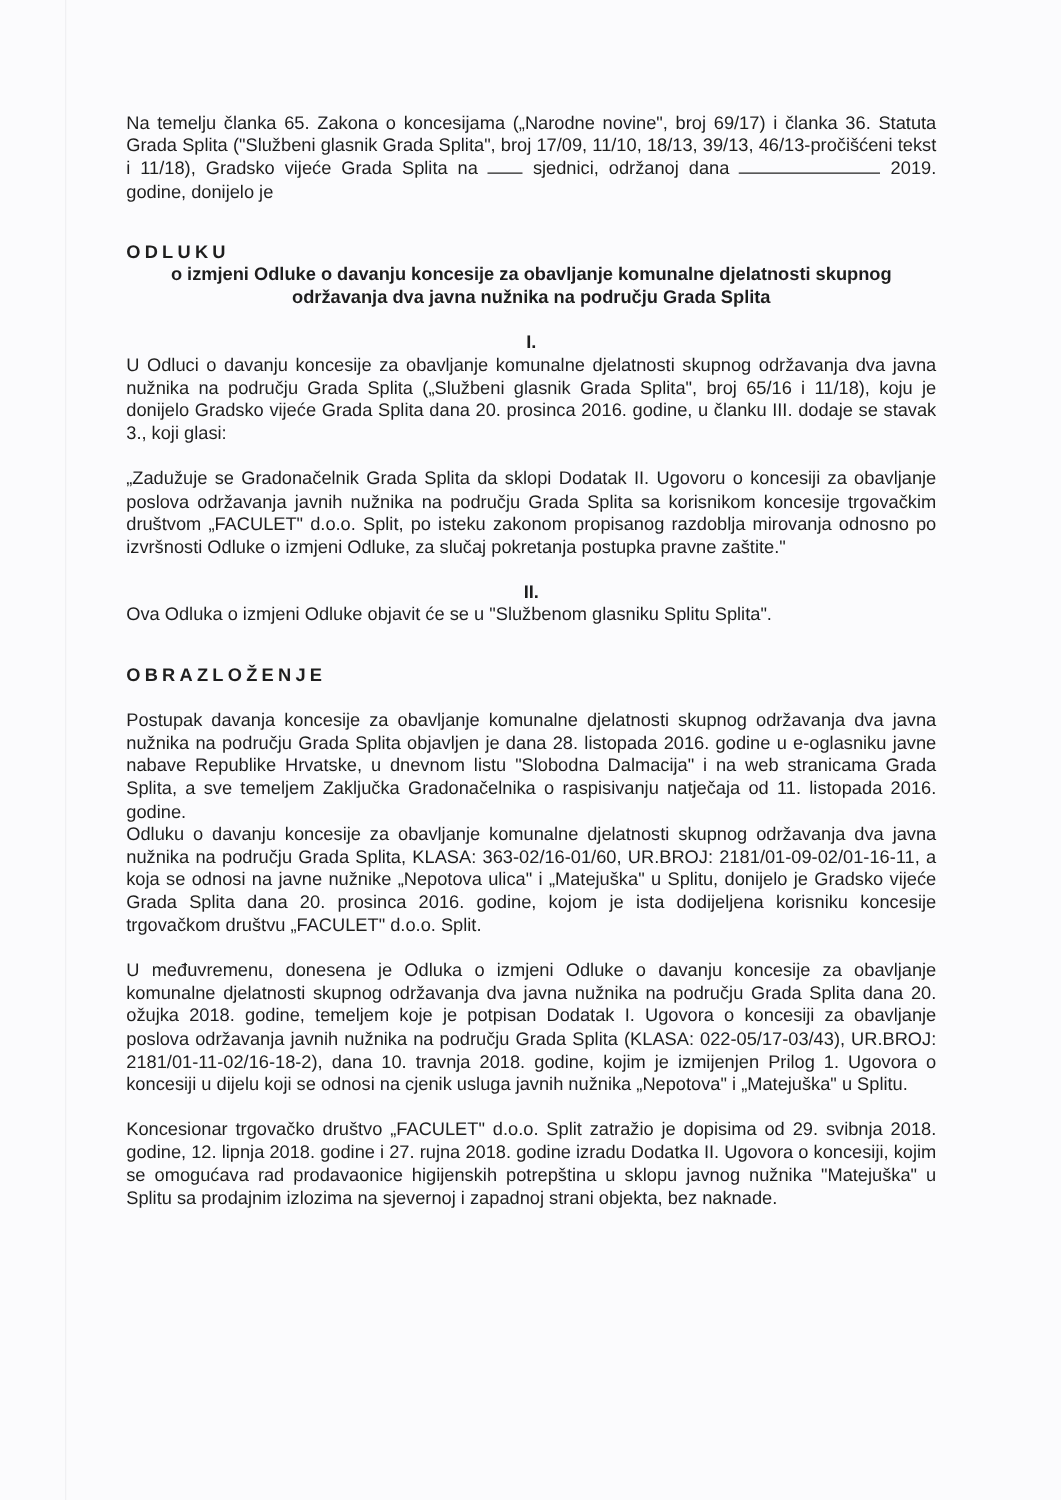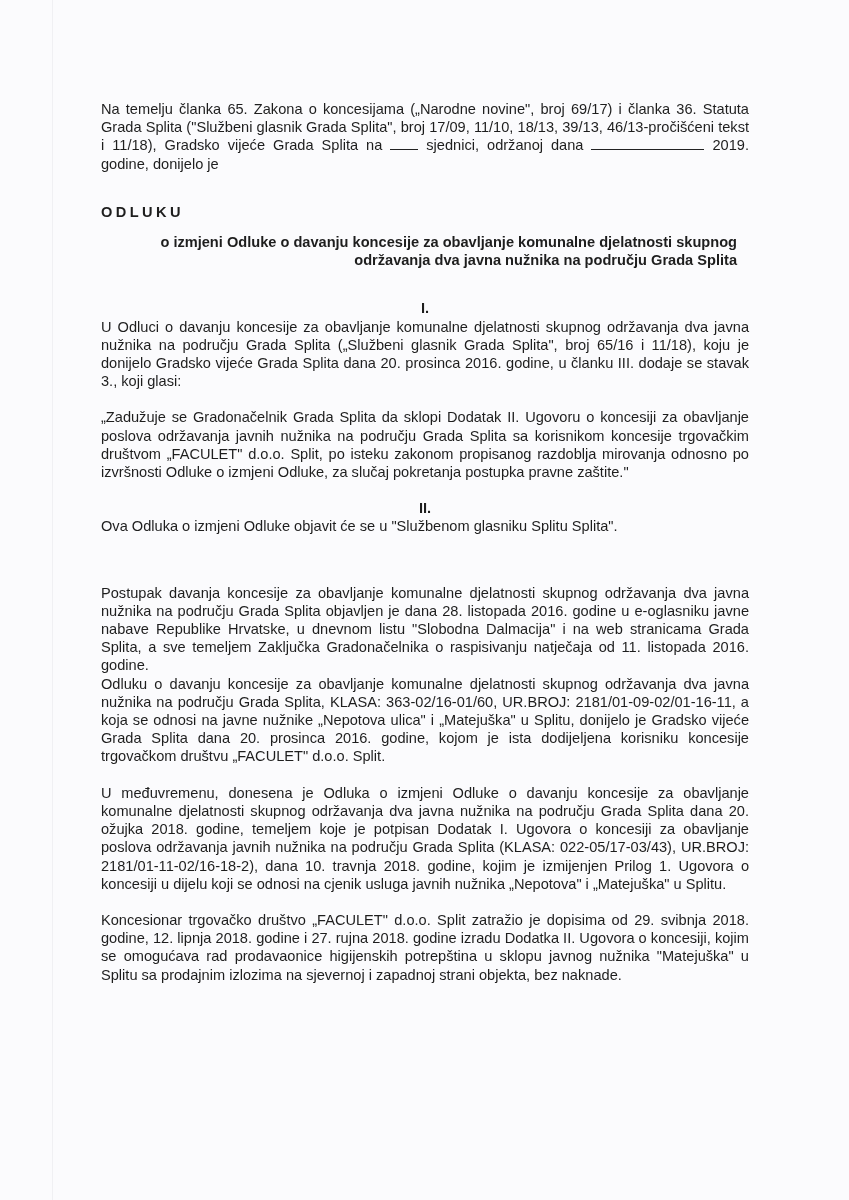--- a/index.html
+++ b/index.html
@@ -5,29 +5,29 @@
     html, body { margin: 0; padding: 0; }
     body {
       width: 849px; height: 1200px;
       background: #fbfbfd;
       position: relative; overflow: hidden;
       font-family: "Liberation Sans", sans-serif;
       color: #1e1e1e;
     }
     .page-edge { position: absolute; left: 52px; top: 0; width: 1px; height: 1200px; background: #f0f0f3; }
     .doc {
-      position: absolute; left: 101px; top: 100px; width: 648px;
+      position: absolute; left: 101px; top: 90px; width: 648px;
       font-size: 14.6px; line-height: 18.2px;
     }
     p { margin: 0; text-align: justify; }
     .heading-spaced {
       text-align: left; font-weight: bold; letter-spacing: 3.4px;
       font-size: 14.6px; margin: 0;
     }
-    .subtitle { text-align: right; font-weight: bold; margin: 12px; }
+    .subtitle { text-align: center; font-weight: bold; margin: 0; }
     .article-num { text-align: center; font-weight: bold; margin: 0; }
     .blank { display: inline-block; border-bottom: 1px solid #222; height: 12px; vertical-align: baseline; }
     .blank.short { width: 28px; }
     .blank.long { width: 113px; }
     .gap-s { height: 18px; }
     .gap-m { height: 30px; }
   </style>
 </head>
 <body>
 
@@ -55,20 +55,21 @@
   <div class="gap-s"></div>
   <p>„Zadužuje se Gradonačelnik Grada Splita da sklopi Dodatak II. Ugovoru o koncesiji za obavljanje poslova održavanja javnih nužnika na području Grada Splita sa korisnikom koncesije trgovačkim društvom „FACULET" d.o.o. Split, po isteku zakonom propisanog razdoblja mirovanja odnosno po izvršnosti Odluke o izmjeni Odluke, za slučaj pokretanja postupka pravne zaštite."</p>
 
   <div class="gap-s"></div>
 
   <div class="article-num">II.</div>
   <p>Ova Odluka o izmjeni Odluke objavit će se u "Službenom glasniku Splitu Splita".</p>
 
   <div class="gap-m"></div>
 
+  <div class="heading-spaced">OBRAZLOŽENJE</div>
   <div class="gap-s"></div>
 
   <p>Postupak davanja koncesije za obavljanje komunalne djelatnosti skupnog održavanja dva javna nužnika na području Grada Splita objavljen je dana 28. listopada 2016. godine u e-oglasniku javne nabave Republike Hrvatske, u dnevnom listu "Slobodna Dalmacija" i na web stranicama Grada Splita, a sve temeljem Zaključka Gradonačelnika o raspisivanju natječaja od 11. listopada 2016. godine.</p>
   <p>Odluku o davanju koncesije za obavljanje komunalne djelatnosti skupnog održavanja dva javna nužnika na području Grada Splita, KLASA: 363-02/16-01/60, UR.BROJ: 2181/01-09-02/01-16-11, a koja se odnosi na javne nužnike „Nepotova ulica" i „Matejuška" u Splitu, donijelo je Gradsko vijeće Grada Splita dana 20. prosinca 2016. godine, kojom je ista dodijeljena korisniku koncesije trgovačkom društvu „FACULET" d.o.o. Split.</p>
   <div class="gap-s"></div>
   <p>U međuvremenu, donesena je Odluka o izmjeni Odluke o davanju koncesije za obavljanje komunalne djelatnosti skupnog održavanja dva javna nužnika na području Grada Splita dana 20. ožujka 2018. godine, temeljem koje je potpisan Dodatak I. Ugovora o koncesiji za obavljanje poslova održavanja javnih nužnika na području Grada Splita (KLASA: 022-05/17-03/43), UR.BROJ: 2181/01-11-02/16-18-2), dana 10. travnja 2018. godine, kojim je izmijenjen Prilog 1. Ugovora o koncesiji u dijelu koji se odnosi na cjenik usluga javnih nužnika „Nepotova" i „Matejuška" u Splitu.</p>
   <div class="gap-s"></div>
   <p>Koncesionar trgovačko društvo „FACULET" d.o.o. Split zatražio je dopisima od 29. svibnja 2018. godine, 12. lipnja 2018. godine i 27. rujna 2018. godine izradu Dodatka II. Ugovora o koncesiji, kojim se omogućava rad prodavaonice higijenskih potrepština u sklopu javnog nužnika "Matejuška" u Splitu sa prodajnim izlozima na sjevernoj i zapadnoj strani objekta, bez naknade.</p>
 
 </div>

